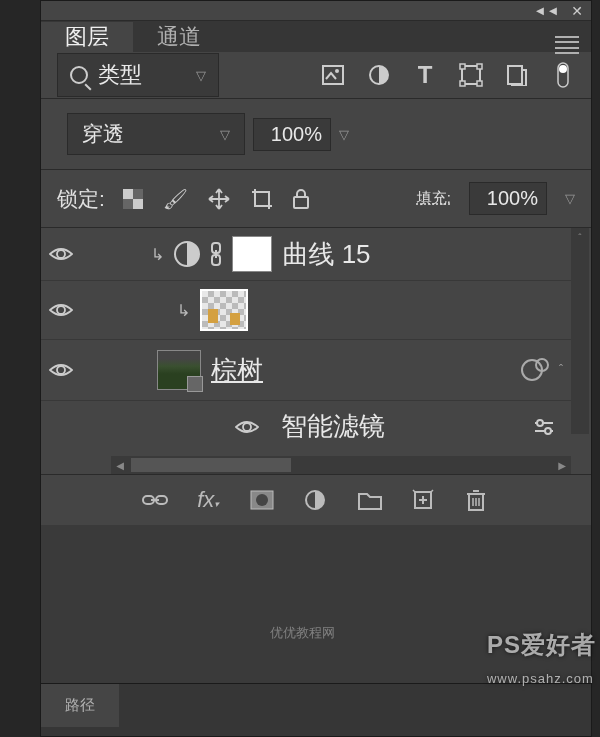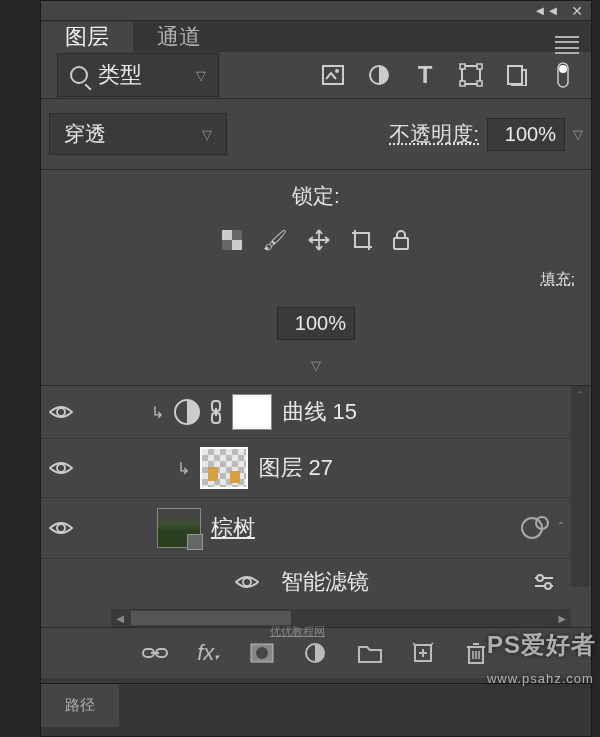--- a/index.html
+++ b/index.html
@@ -134,21 +134,21 @@
       align-items: center;
       justify-content: center;
       color: #ccc;
     }
     .divider {
       height: 1px;
       background: #2a2a2a;
       margin: 0;
     }
     .blend-row {
-      padding: 14px 8px;
+      padding: 14px 26px;
       display: flex;
       align-items: center;
       gap: 8px;
     }
     .blend-dropdown {
       background: #3a3a3a;
       border: 1px solid #2a2a2a;
       padding: 6px 14px;
       display: flex;
       align-items: center;
@@ -170,21 +170,20 @@
       color: #e8e8e8;
       font-size: 20px;
       width: 78px;
       text-align: right;
     }
     .lock-row {
       display: flex;
       align-items: center;
       gap: 18px;
       padding: 12px 16px;
-      flex-direction: column;
     }
     .lock-label {
       color: #e0e0e0;
       font-size: 21px;
     }
     .lock-icons {
       display: flex;
       gap: 20px;
       align-items: center;
     }
@@ -293,21 +292,21 @@
       font-size: 18px;
     }
     .mask {
       width: 40px;
       height: 36px;
       background: #fff;
       border: 1px solid #888;
     }
     .layer-name {
       color: #e8e8e8;
-      font-size: 22px;
+      font-size: 26px;
     }
     .group-row {
       padding: 10px 8px;
     }
     .smart-badge {
       position: absolute;
       bottom: -2px;
       right: -2px;
       width: 16px;
       height: 16px;
@@ -378,22 +377,21 @@
       font-size: 24px;
       font-weight: bold;
       text-shadow: 0 0 4px rgba(0,0,0,0.7);
       letter-spacing: 1px;
     }
     .watermark2 {
       position: absolute;
       left: 270px;
       top: 624px;
       color: rgba(255,255,255,0.35);
-      font-size: 11px;
-      text-decoration: underline;
+      font-size: 13px;
     }
     .smart-circle {
       width: 22px;
       height: 22px;
       border: 2px solid #aaa;
       border-radius: 50%;
       margin-left: auto;
       margin-right: 6px;
       position: relative;
     }
@@ -484,21 +482,20 @@
       </div>
     </div>
 
     <div class="divider"></div>
 
     <div class="blend-row">
       <div class="blend-dropdown">
         <span>穿透</span>
         <span class="chevron">▽</span>
       </div>
-      <span class="opacity-label">不透明度:</span>
       <div class="value-box">100%</div>
       <span class="chevron">▽</span>
     </div>
 
     <div class="divider"></div>
 
     <div class="lock-row">
       <span class="lock-label">锁定:</span>
       <div class="lock-icons">
         <span class="icon">
@@ -570,21 +567,20 @@
               <path d="M1 8 Q12 -2 23 8 Q12 18 1 8 Z" fill="none" stroke="#ccc" stroke-width="1.8"></path>
               <circle cx="12" cy="8" r="4" fill="none" stroke="#ccc" stroke-width="1.8"></circle>
             </svg>
         </span>
         <span style="width:76px;"></span>
         <span class="clip-arrow">↳</span>
         <div class="thumb checker layer-27-thumb" style="position:relative;">
           <div style="position:absolute;left:6px;top:18px;width:10px;height:14px;background:#d4a040;"></div>
           <div style="position:absolute;left:28px;top:22px;width:10px;height:12px;background:#d4a040;"></div>
         </div>
-        <span class="layer-name">图层 27</span>
       </div>
 
       <div class="layer-row group-row">
         <span class="eye">
           <svg width="24" height="16" viewBox="0 0 24 16">
               <path d="M1 8 Q12 -2 23 8 Q12 18 1 8 Z" fill="none" stroke="#ccc" stroke-width="1.8"></path>
               <circle cx="12" cy="8" r="4" fill="none" stroke="#ccc" stroke-width="1.8"></circle>
             </svg>
         </span>
         <span style="width:56px;"></span>

